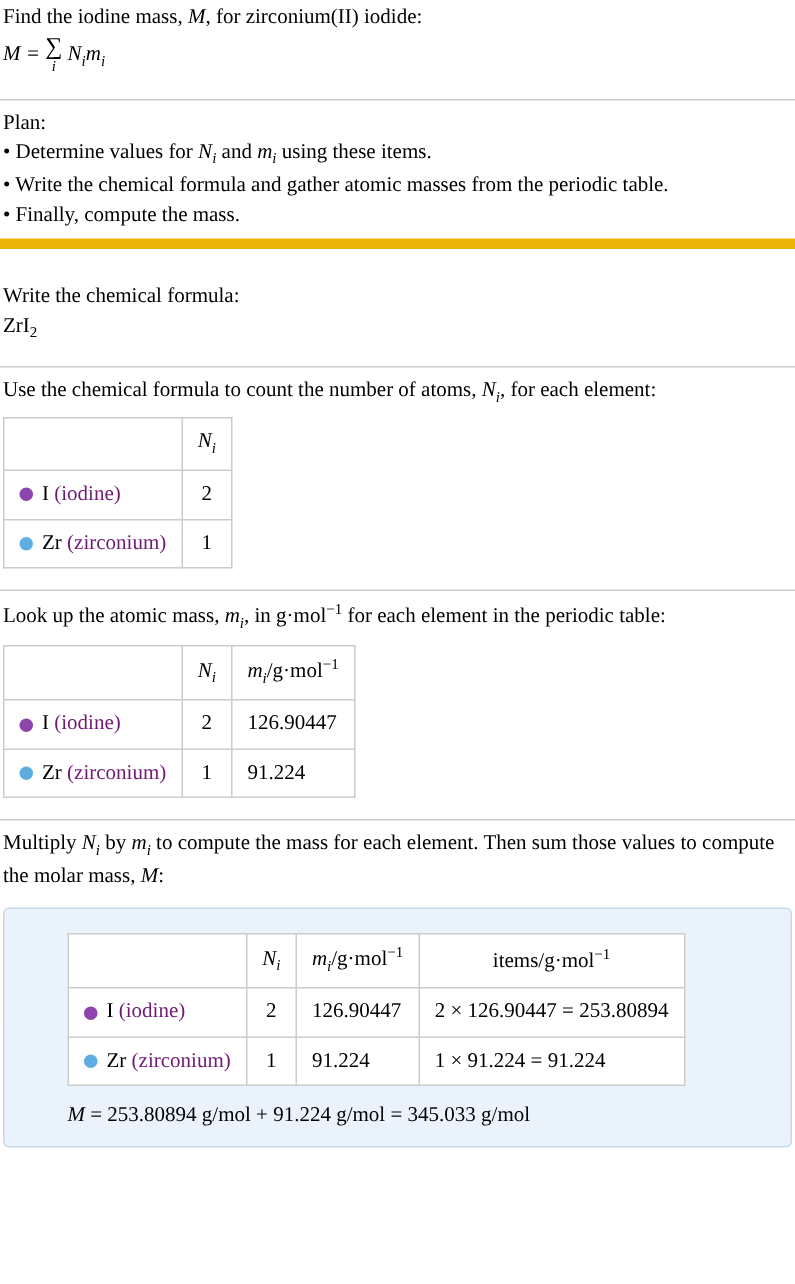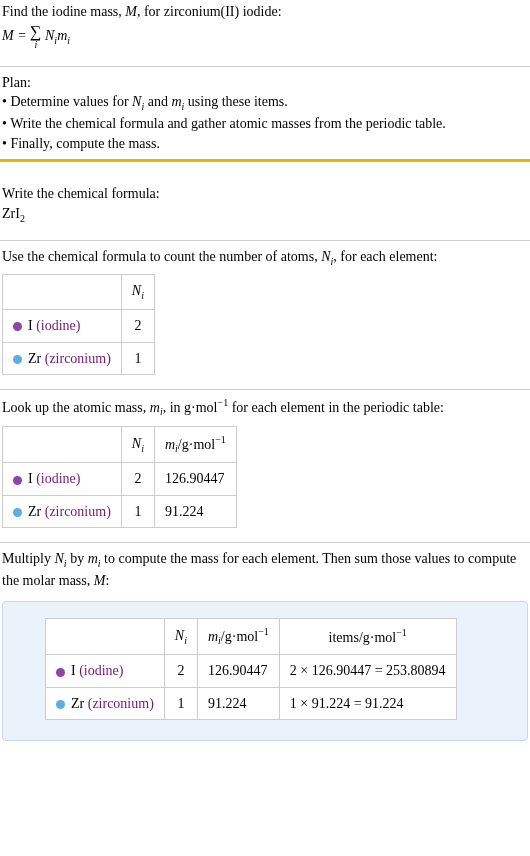--- a/index.html
+++ b/index.html
@@ -14,21 +14,21 @@
       width: 530px;
       font-size: 14px;
       line-height: 1.4;
     }
     .section {
       padding: 6px 2px;
       margin-top: 16px;
     }
     .section-bordered {
       border-top: 1px solid #ccc;
-      border-bottom: 3px solid #eab308;
+      border-bottom: 7px solid #eab308;
       margin: 8px 0;
     }
     .intro {
       padding: 2px 2px 8px 2px;
     }
     .formula-line {
       font-style: italic;
       margin-top: 2px;
     }
     .sigma {
@@ -214,13 +214,16 @@
       <td>2 × 126.90447 = 253.80894</td>
     </tr>
     <tr>
       <td><span class="dot dot-teal"></span><span>Zr </span><span class="el-gray">(zirconium)</span></td>
       <td class="num">1</td>
       <td>91.224</td>
       <td>1 × 91.224 = 91.224</td>
     </tr>
   </tbody>
     </table>
+  <div class="answer-formula">
+    <span>M</span><span style="font-style:normal"> = 253.80894 g/mol + 91.224 g/mol = 345.033 g/mol</span>
+  </div>
 </div>
 
 </body></html>

